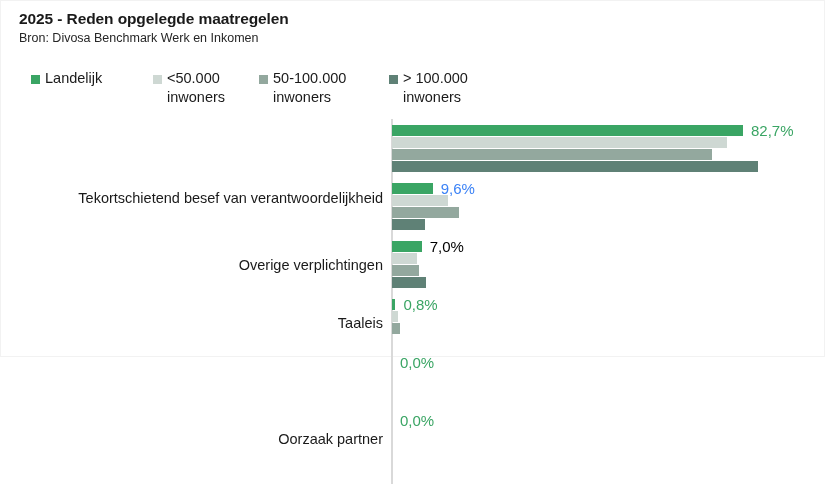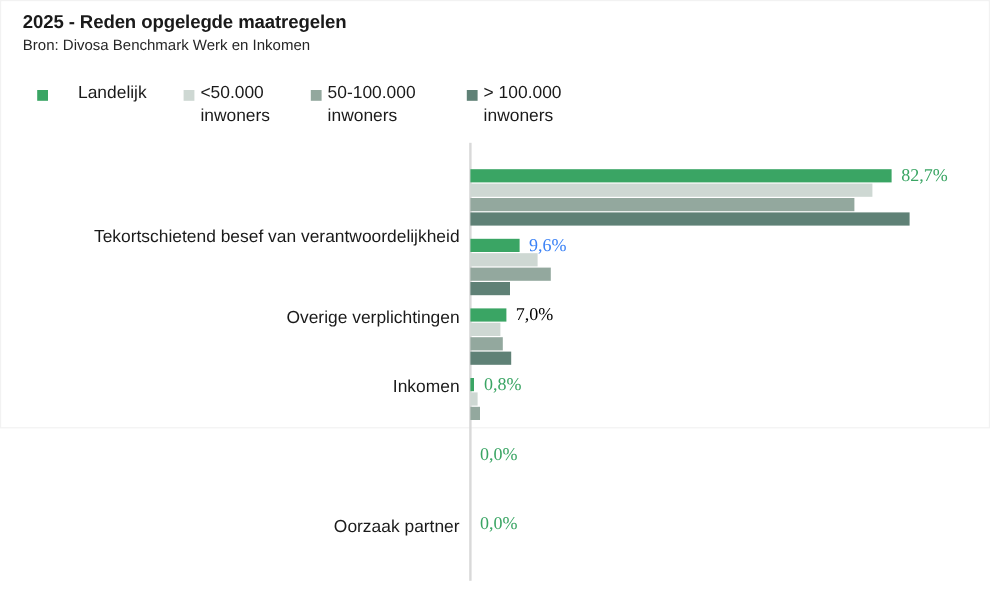--- a/index.html
+++ b/index.html
@@ -68,21 +68,21 @@
     display: block;
   }
   .legend-item .legend-label {
     display: block;
     margin-left: 14px;
     font-size: 14.5px;
     color: #1a1a1a;
     line-height: 19px;
     white-space: pre-line;
   }
-  .legend-item.li0 { left: 0px;   width: 120px; padding-left: 20px; }
+  .legend-item.li0 { left: 0px;   width: 120px; }
   .legend-item.li1 { left: 122px; width: 100px; }
   .legend-item.li2 { left: 228px; width: 120px; }
   .legend-item.li3 { left: 358px; width: 120px; }
 
   
   .plot {
     position: absolute;
     left: 0;
     top: 118px;
     width: 825px;
@@ -107,24 +107,23 @@
     right: 443px;
     width: 375px;
     text-align: right;
     font-size: 14.5px;
     color: #1a1a1a;
     line-height: 18px;
   }
   .bars {
     position: absolute;
     left: 391px;
-    top: 21px;
+    top: 5px;
     width: 430px;
     height: 50px;
-    font-family: Liberation Serif, serif;
   }
   .bar {
     position: absolute;
     left: 0;
     height: 11px;
     display: block;
   }
   .bar.b0 { top: 1px; }
   .bar.b1 { top: 13px; }
   .bar.b2 { top: 25px; }
@@ -196,21 +195,21 @@
           <div class="cat-label" style="top: 21px;">Overige verplichtingen</div>
           <div class="bars">
             <div class="bar b0" title="Landelijk: 7%" style="width: 29.7111px; background: rgb(58, 165, 100);"></div>
             <div class="bar b1" title="&lt;50.000 inwoners: 6%" style="width: 25.4667px; background: rgb(206, 216, 211);"></div>
             <div class="bar b2" title="50-100.000 inwoners: 6.3%" style="width: 26.74px; background: rgb(147, 168, 158);"></div>
             <div class="bar b3" title="&gt; 100.000 inwoners: 8.1%" style="width: 34.38px; background: rgb(95, 129, 118);"></div>
             <div class="value-label" style="color: #000000; left: 37.7111px;">7,0%</div>
           </div>
         </div>
         <div class="cat-group" style="top: 174px;">
-          <div class="cat-label" style="top: 21px;">Inkomen</div>
+          <div class="cat-label" style="top: 21px;">Taaleis</div>
           <div class="bars">
             <div class="bar b0" title="Landelijk: 0.8%" style="width: 3.39556px; background: rgb(58, 165, 100);"></div>
             <div class="bar b1" title="&lt;50.000 inwoners: 1.4%" style="width: 5.94222px; background: rgb(206, 216, 211);"></div>
             <div class="bar b2" title="50-100.000 inwoners: 2%" style="width: 8.48889px; background: rgb(147, 168, 158);"></div>
             <div class="bar b3" title="&gt; 100.000 inwoners: 0%" style="width: 0px; background: rgb(95, 129, 118);"></div>
             <div class="value-label" style="color: rgb(58, 165, 100); left: 11.3956px;">0,8%</div>
           </div>
         </div>
         <div class="cat-group" style="top: 232px;">
           <div class="bars">

